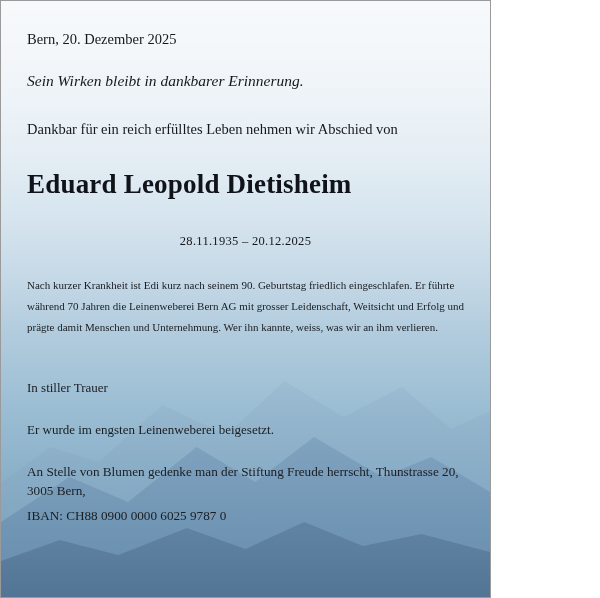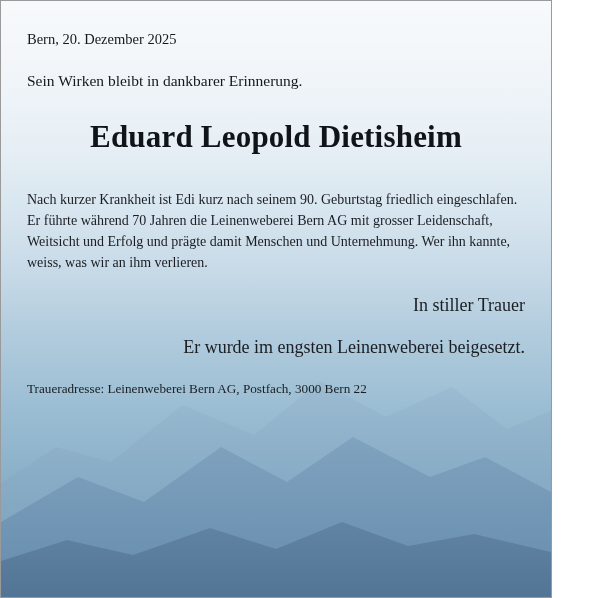--- a/index.html
+++ b/index.html
@@ -9,21 +9,21 @@
   }
   body {
     width: 600px;
     height: 598px;
     overflow: hidden;
     font-family: "Liberation Serif", serif;
   }
 
   .obituary-card {
     position: relative;
-    width: 552px;
+    width: 491px;
     height: 598px;
     box-sizing: border-box;
     border: 1px solid #9a9a9a;
     overflow: hidden;
     background: linear-gradient(to bottom,
         #eef3f7 0%,
         #e6eef5 14%,
         #dce8f1 26%,
         #cfe0ec 36%,
         #c3d7e6 45%,
@@ -87,57 +87,56 @@
     font-size: 14.5px;
     line-height: 20px;
     color: #15181c;
   }
 
   .date-line {
     margin-bottom: 22px;
   }
 
   .motto {
+    font-style: italic;
     font-size: 15.5px;
     margin-bottom: 28px;
   }
 
   .intro {
     font-size: 14.5px;
     margin-bottom: 30px;
   }
 
   .name {
-    text-align: center;
-    font-size: 31px;
+    font-size: 27px;
     font-weight: 700;
     letter-spacing: 0.2px;
     color: #10131a;
     margin: 8px 0 34px 0;
   }
 
   .dates {
     text-align: center;
     font-size: 12.5px;
     letter-spacing: 0.3px;
     margin-bottom: 26px;
     color: #15181c;
   }
 
   .paragraph {
-    font-size: 14px;
+    font-size: 11px;
     line-height: 21px;
-    margin-bottom: 22px;
+    margin-bottom: 40px;
   }
 
   .block {
-    font-size: 18px;
+    font-size: 13px;
     line-height: 20px;
     margin-bottom: 22px;
-    text-align: right;
   }
 
   .block div {
     white-space: pre;
   }
 
   .small {
     font-size: 13.2px;
     line-height: 19px;
     margin-bottom: 18px;
@@ -154,28 +153,33 @@
   <div class="mountain-far"></div>
   <div class="mountain-mid"></div>
   <div class="mountain-near"></div>
   <div class="haze"></div>
 
   <div class="content">
     <div class="line date-line">Bern, 20. Dezember 2025</div>
 
     <div class="line motto">Sein Wirken bleibt in dankbarer Erinnerung.</div>
 
+    <div class="line intro">Dankbar für ein reich erfülltes Leben nehmen wir Abschied von</div>
 
     <div class="name">Eduard Leopold Dietisheim</div>
 
+    <div class="dates">28.11.1935 – 20.12.2025</div>
 
     <div class="paragraph">Nach kurzer Krankheit ist Edi kurz nach seinem 90. Geburtstag friedlich eingeschlafen. Er führte während 70 Jahren die Leinenweberei Bern AG mit grosser Leidenschaft, Weitsicht und Erfolg und prägte damit Menschen und Unternehmung. Wer ihn kannte, weiss, was wir an ihm verlieren.</div>
 
     <div class="block">
       <div>In stiller Trauer</div>
     </div>
 
     <div class="block">Er wurde im engsten Leinenweberei beigesetzt.</div>
 
+    <div class="small">
+      <div class="tight">An Stelle von Blumen gedenke man der Stiftung Freude herrscht, Thunstrasse 20, 3005 Bern,</div>
+      <div>IBAN: CH88 0900 0000 6025 9787 0</div>
+    </div>
 
-    <div class="small">Traueradresse: Leinenweberei Bern AG, Postfach, 3000 Bern 22</div>
   </div>
 </div>
 
 </body></html>

